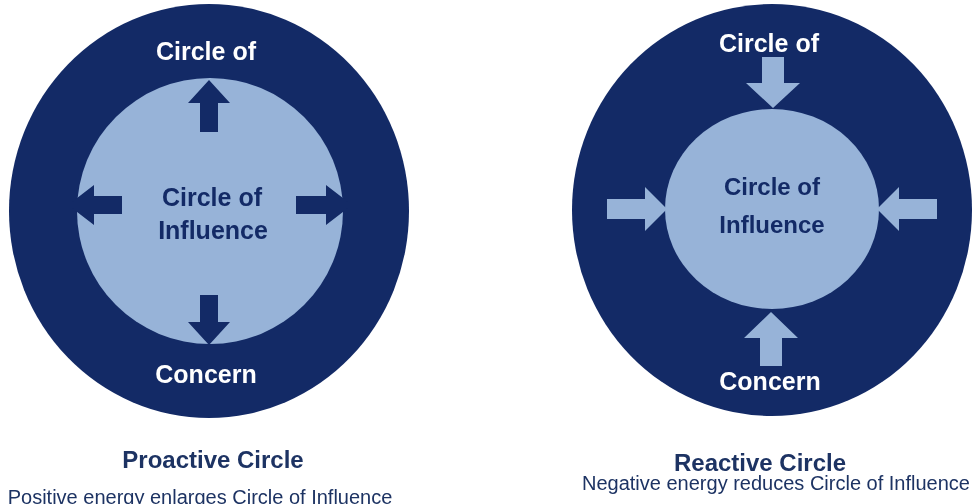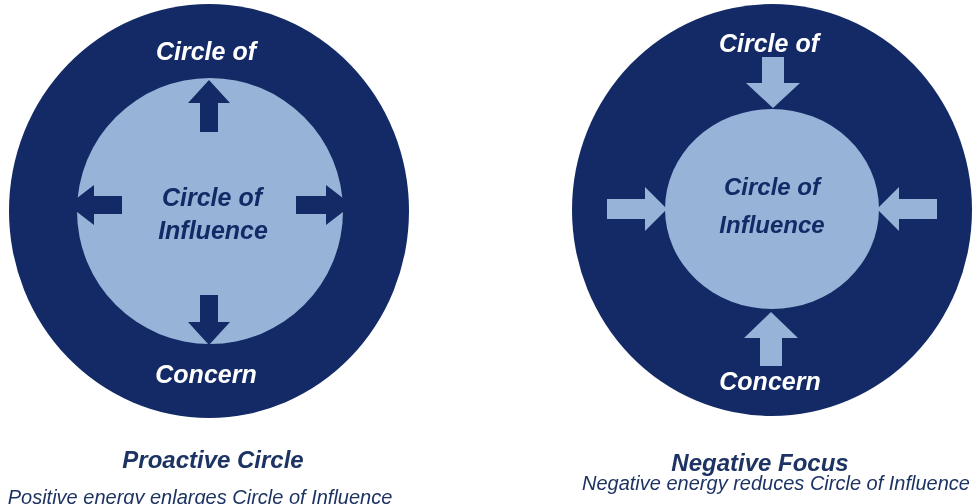--- a/index.html
+++ b/index.html
@@ -13,21 +13,20 @@
   body{
     background:var(--background);
     font-family:"Liberation Sans", sans-serif;
   }
   .canvas{
     position:relative;
     width:974px;
     height:504px;
     background:var(--background);
     overflow:hidden;
-    font-style:italic;
   }
   .diagram-svg{
     position:absolute;
     left:0; top:0;
     width:974px; height:430px;
     display:block;
   }
   .fill-dark{fill:var(--dark-navy);}
   .fill-light{fill:var(--light-blue);}
   .circle-label{
@@ -98,16 +97,16 @@
       <text x="769" y="52" class="circle-label">Circle of</text>
       <text x="772" y="195" class="inner-label inner-label-sm">Circle of</text>
       <text x="772" y="233" class="inner-label inner-label-sm">Influence</text>
       <text x="770" y="390" class="circle-label">Concern</text>
     </g>
   </svg>
 
   <div class="caption caption-title" style="left:213px; top:446px;">Proactive Circle</div>
   <div class="caption caption-subtitle" style="left:200px; top:486px;">Positive energy enlarges Circle of Influence</div>
 
-  <div class="caption caption-title" style="left:760px; top:449px;">Negative Focus</div>
+  <div class="caption caption-title" style="left:760px; top:449px;">Reactive Circle</div>
   <div class="caption caption-subtitle" style="left:776px; top:472px;">Negative energy reduces Circle of Influence</div>
 
 </div>
 
 </body></html>

